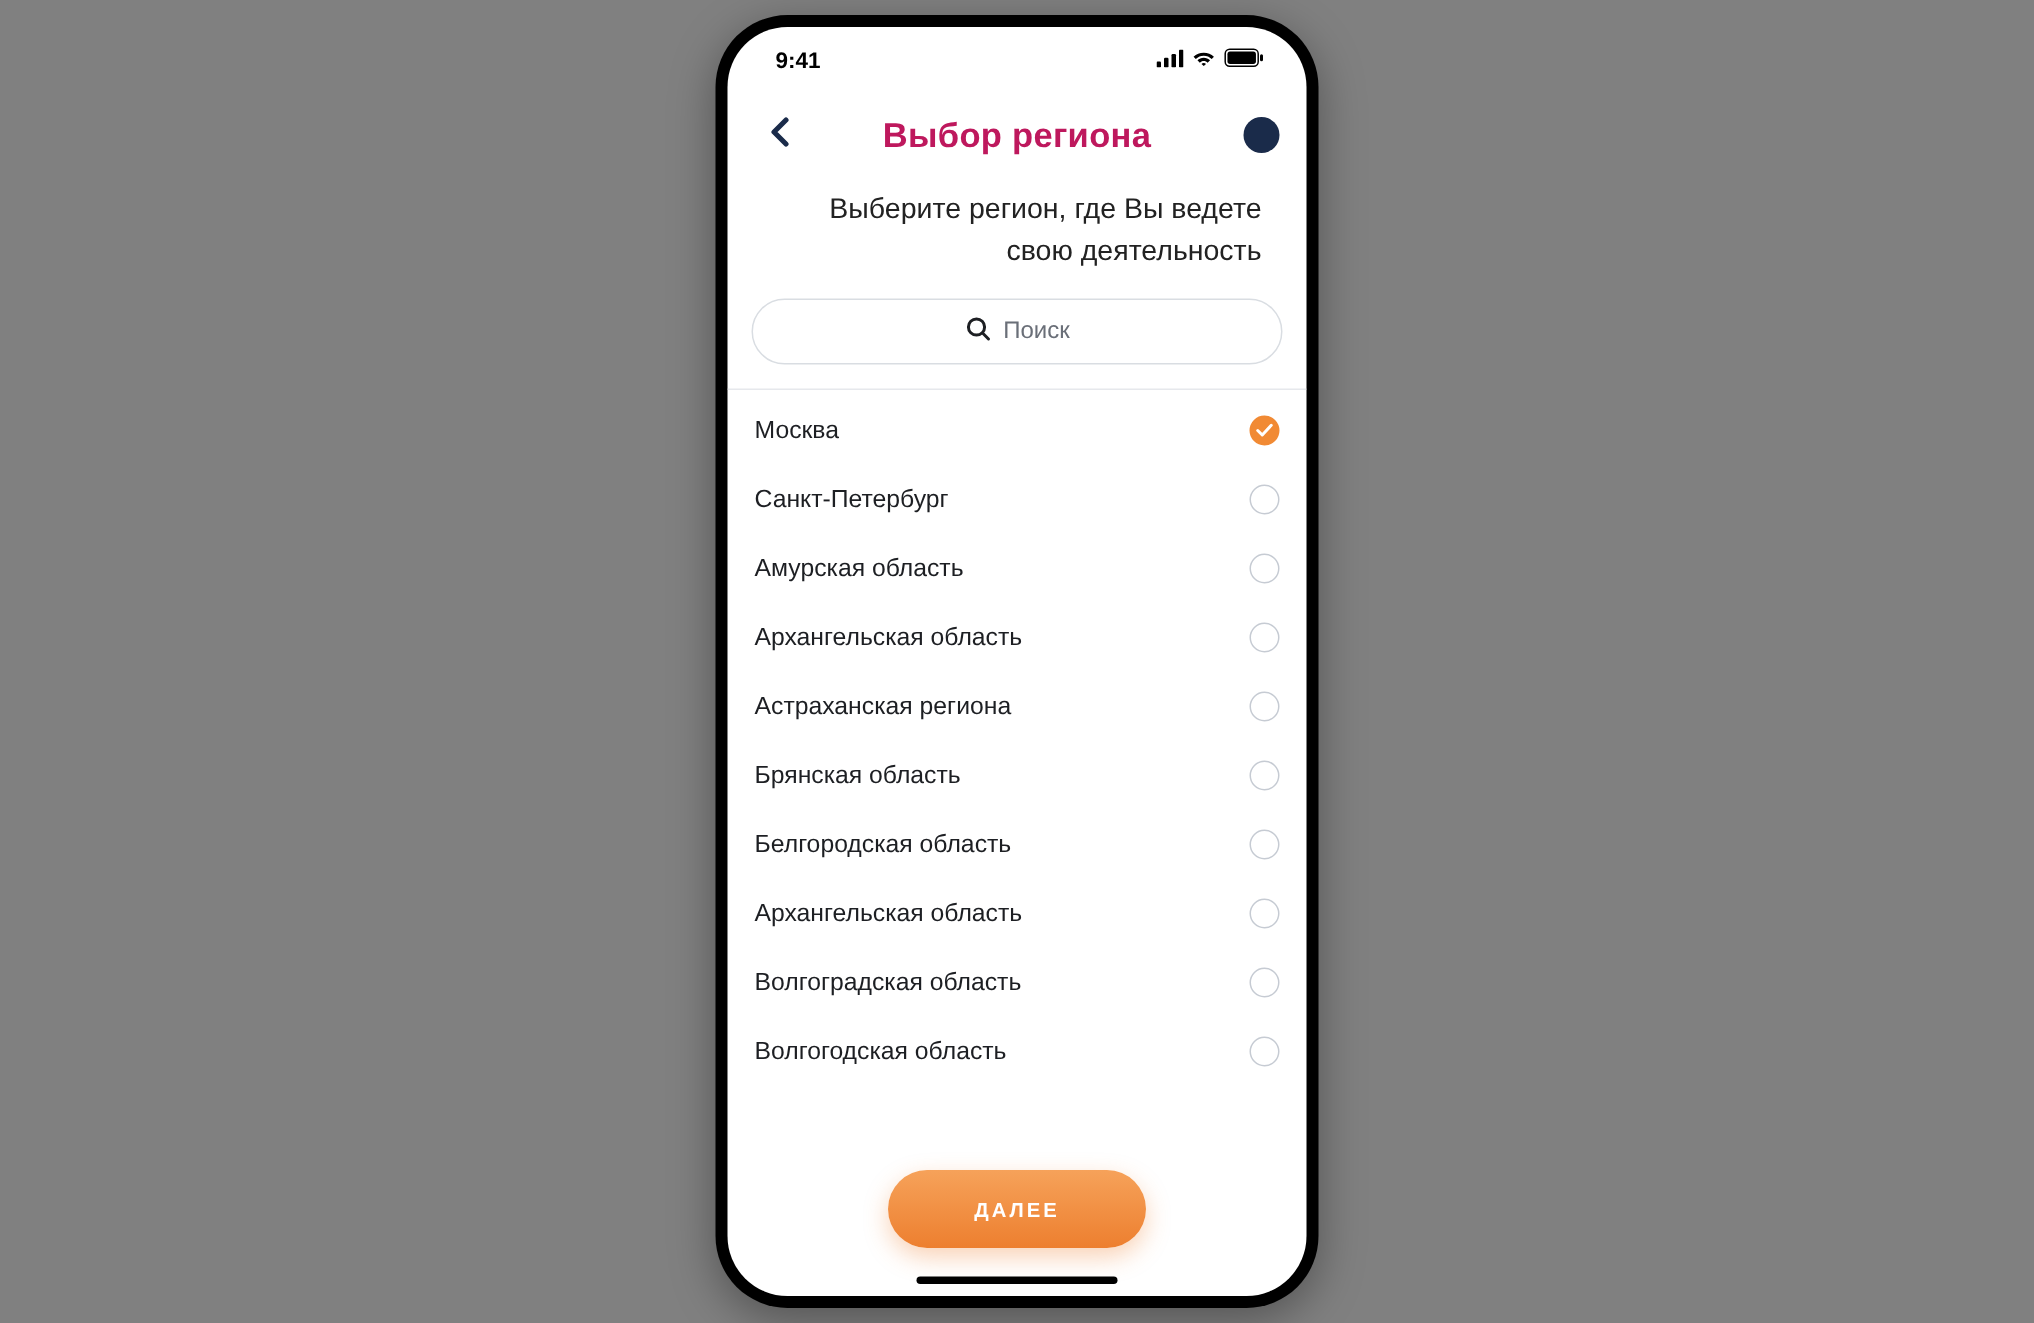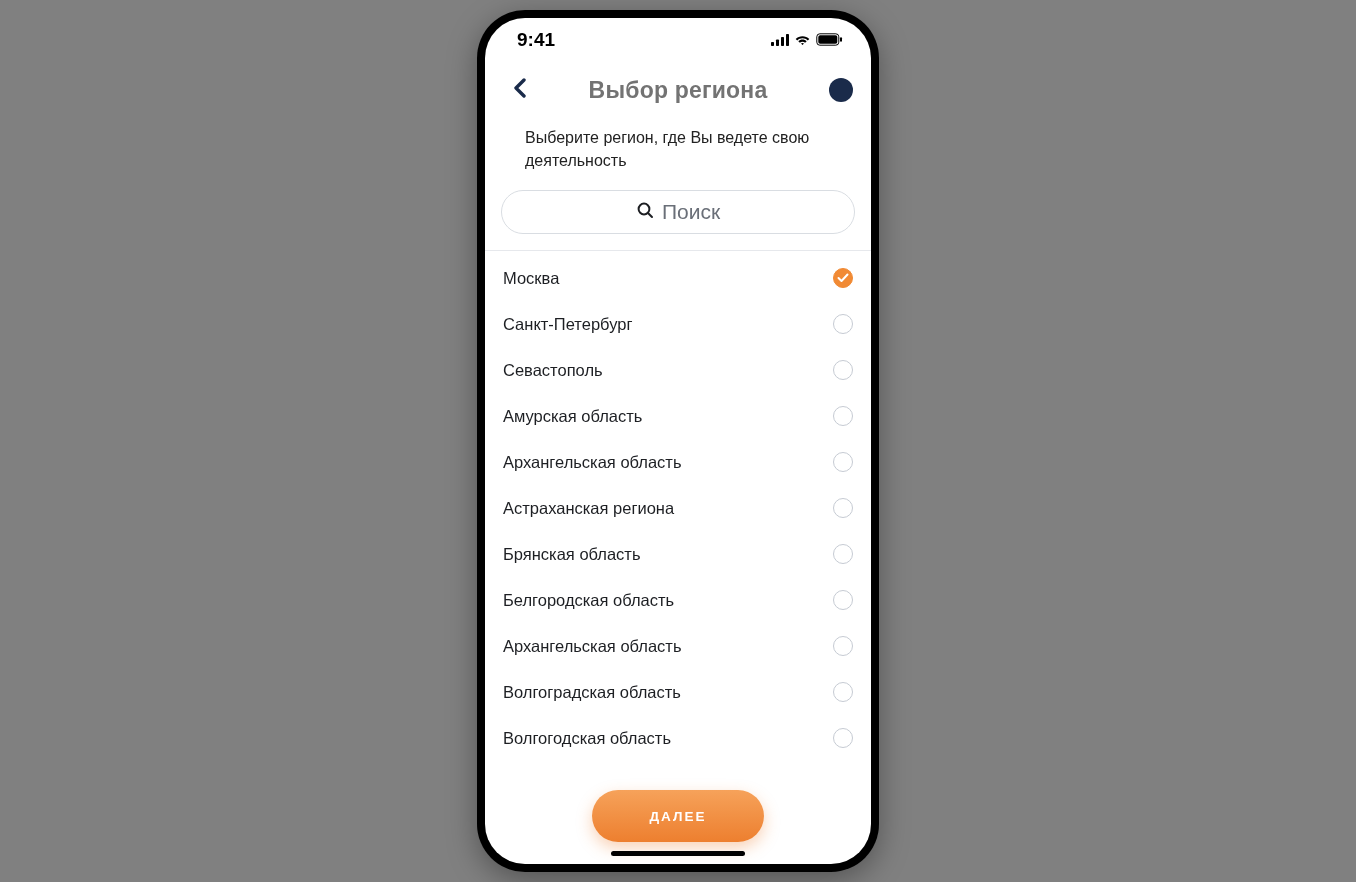--- a/index.html
+++ b/index.html
@@ -31,21 +31,21 @@
     display: flex;
     flex-direction: column;
   }
   .status-bar {
     height: 44px;
     display: flex;
     align-items: center;
     justify-content: space-between;
     padding: 0 28px 0 32px;
     font-weight: 600;
-    font-size: 19px;
+    font-size: 15px;
     color: #000;
   }
   .status-right { display: flex; align-items: center; gap: 5px; }
   .nav-bar {
     height: 56px;
     display: flex;
     align-items: center;
     justify-content: center;
     position: relative;
     padding: 0 16px;
@@ -56,50 +56,50 @@
     width: 36px;
     height: 36px;
     display: flex;
     align-items: center;
     justify-content: center;
     cursor: pointer;
   }
   .nav-title {
     font-size: 23px;
     font-weight: 800;
-    color: #737373;
+    color: #be185d;
     letter-spacing: 0.2px;
   }
   .nav-dot {
     position: absolute;
     right: 18px;
     width: 24px;
     height: 24px;
     background: #1a2b4a;
     border-radius: 50%;
   }
   .subtitle {
-    text-align: left;
-    font-size: 16px;
+    text-align: right;
+    font-size: 19px;
     color: #222;
-    padding: 8px 40px 14px;
+    padding: 8px 30px 14px;
     line-height: 1.45;
   }
   .search-wrap { padding: 4px 16px 16px; }
   .search-field {
     border: 1px solid #d9dde2;
     border-radius: 22px;
     height: 44px;
     display: flex;
     align-items: center;
     justify-content: center;
     gap: 8px;
     cursor: text;
   }
-  .search-placeholder { color: #6a6f78; font-size: 21px; }
+  .search-placeholder { color: #6a6f78; font-size: 16px; }
   .divider { height: 1px; background: #e6e8ec; }
   .list {
     flex: 1;
     overflow: hidden;
     padding-top: 4px;
   }
   .row {
     display: flex;
     align-items: center;
     justify-content: space-between;
@@ -120,21 +120,21 @@
     flex-shrink: 0;
   }
   .radio.checked {
     background: #f18a34;
     border-color: #f18a34;
   }
   .cta {
     position: absolute;
     left: 50%;
     transform: translateX(-50%);
-    bottom: 22px;
+    bottom: 32px;
     width: 172px;
     height: 52px;
     background: linear-gradient(180deg, #f6a25a 0%, #ed7f2f 100%);
     border-radius: 26px;
     display: flex;
     align-items: center;
     justify-content: center;
     color: #fff;
     font-size: 13.5px;
     font-weight: 700;
@@ -220,24 +220,20 @@
             <svg width="12" height="10" viewBox="0 0 12 10">
               <path d="M1.5 5 L4.5 8 L10.5 1.5" fill="none" stroke="#fff" stroke-width="2" stroke-linecap="round" stroke-linejoin="round"></path>
             </svg>
           </span>
         </div>
         <div class="row">
           <span class="row-label">Санкт-Петербург</span>
           <span class="radio"></span>
         </div>
         <div class="row">
-          <span class="row-label">Севастополь</span>
-          <span class="radio"></span>
-        </div>
-        <div class="row">
           <span class="row-label">Амурская область</span>
           <span class="radio"></span>
         </div>
         <div class="row">
           <span class="row-label">Архангельская область</span>
           <span class="radio"></span>
         </div>
         <div class="row">
           <span class="row-label">Астраханская региона</span>
           <span class="radio"></span>

